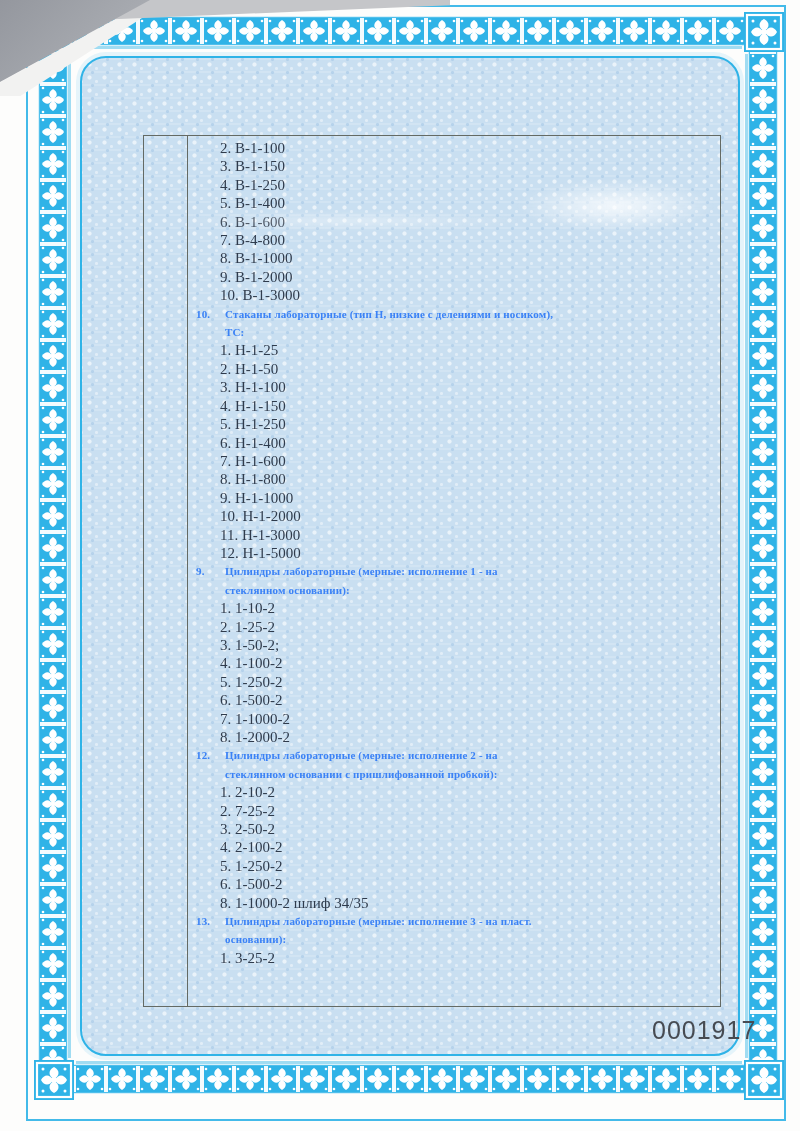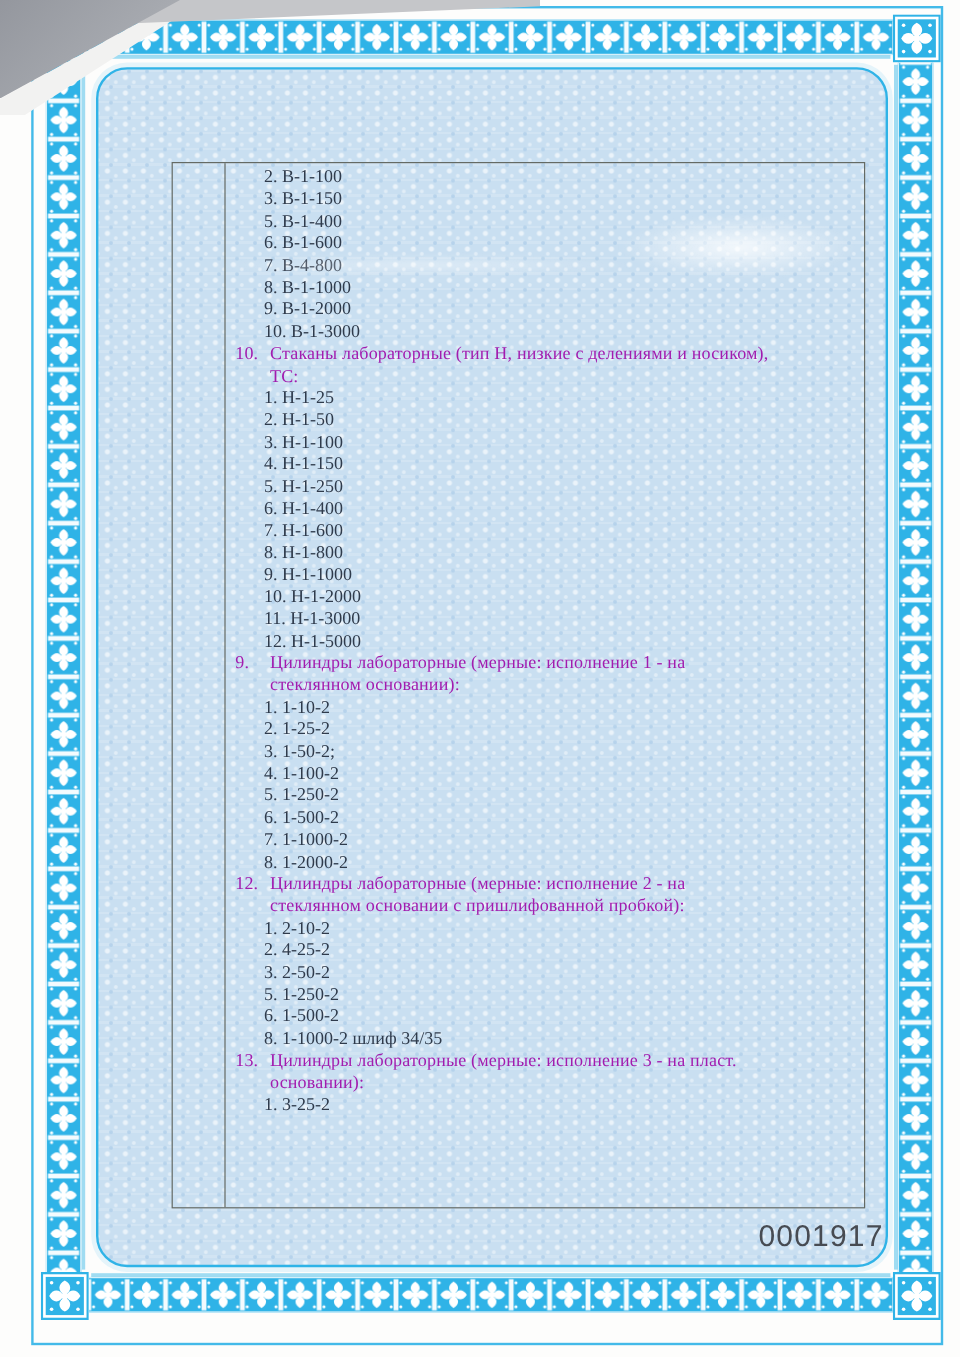--- a/index.html
+++ b/index.html
@@ -55,27 +55,27 @@
     background:var(--table-border);
   }
   .content-cell{
     position:absolute;left:44px;right:0;top:0;bottom:0;
     padding-top:3px;overflow:hidden;
     color:var(--text-dark);
     font-size:15px;line-height:18.4px;
   }
   .section-heading{
     display:flex;padding-left:8px;
-    font-weight:normal;color:#a21caf;font-size:15px;letter-spacing:.15px;
+    font-weight:bold;color:#3b82f6;font-size:11px;letter-spacing:.15px;
   }
   .sec-num{flex:0 0 29px;}
   .sec-title{flex:1;white-space:pre-line;}
   .list-item{padding-left:32px;}
   .serial{
-    position:absolute;left:632px;top:1016px;width:140px;
+    position:absolute;left:652px;top:1016px;width:140px;
     font-family:"Liberation Sans", sans-serif;
     font-size:25px;letter-spacing:1px;color:var(--serial-gray);
   }
   .smudge-a{
     position:absolute;left:518px;top:180px;width:195px;height:52px;
     background:radial-gradient(ellipse at 50% 50%, rgba(255,255,255,.78) 0%, rgba(255,255,255,0) 72%);
     filter:blur(2px);pointer-events:none;
   }
   .smudge-b{
     position:absolute;left:178px;top:212px;width:345px;height:18px;
@@ -263,20 +263,21 @@
   </g>
 </svg>
 
 <div class="inner-area"></div>
 
 <div class="table-box">
   <div class="col-divider"></div>
   <div class="content-cell">
       <div class="list-item">2. В-1-100</div>
       <div class="list-item">3. В-1-150</div>
+      <div class="list-item">4. В-1-250</div>
       <div class="list-item">5. В-1-400</div>
       <div class="list-item">6. В-1-600</div>
       <div class="list-item">7. В-4-800</div>
       <div class="list-item">8. В-1-1000</div>
       <div class="list-item">9. В-1-2000</div>
       <div class="list-item">10. В-1-3000</div>
       <div class="section-heading">
         <span class="sec-num">10.</span>
         <span class="sec-title">Стаканы лабораторные (тип Н, низкие с делениями и носиком),
 ТС:</span>
@@ -305,22 +306,23 @@
       <div class="list-item">5. 1-250-2</div>
       <div class="list-item">6. 1-500-2</div>
       <div class="list-item">7. 1-1000-2</div>
       <div class="list-item">8. 1-2000-2</div>
       <div class="section-heading">
         <span class="sec-num">12.</span>
         <span class="sec-title">Цилиндры лабораторные (мерные: исполнение 2 - на
 стеклянном основании с пришлифованной пробкой):</span>
       </div>
       <div class="list-item">1. 2-10-2</div>
-      <div class="list-item">2. 4-25-2</div>
+      <div class="list-item">2. 7-25-2</div>
       <div class="list-item">3. 2-50-2</div>
+      <div class="list-item">4. 2-100-2</div>
       <div class="list-item">5. 1-250-2</div>
       <div class="list-item">6. 1-500-2</div>
       <div class="list-item">8. 1-1000-2 шлиф 34/35</div>
       <div class="section-heading">
         <span class="sec-num">13.</span>
         <span class="sec-title">Цилиндры лабораторные (мерные: исполнение 3 - на пласт.
 основании):</span>
       </div>
       <div class="list-item">1. 3-25-2</div>
     </div>

